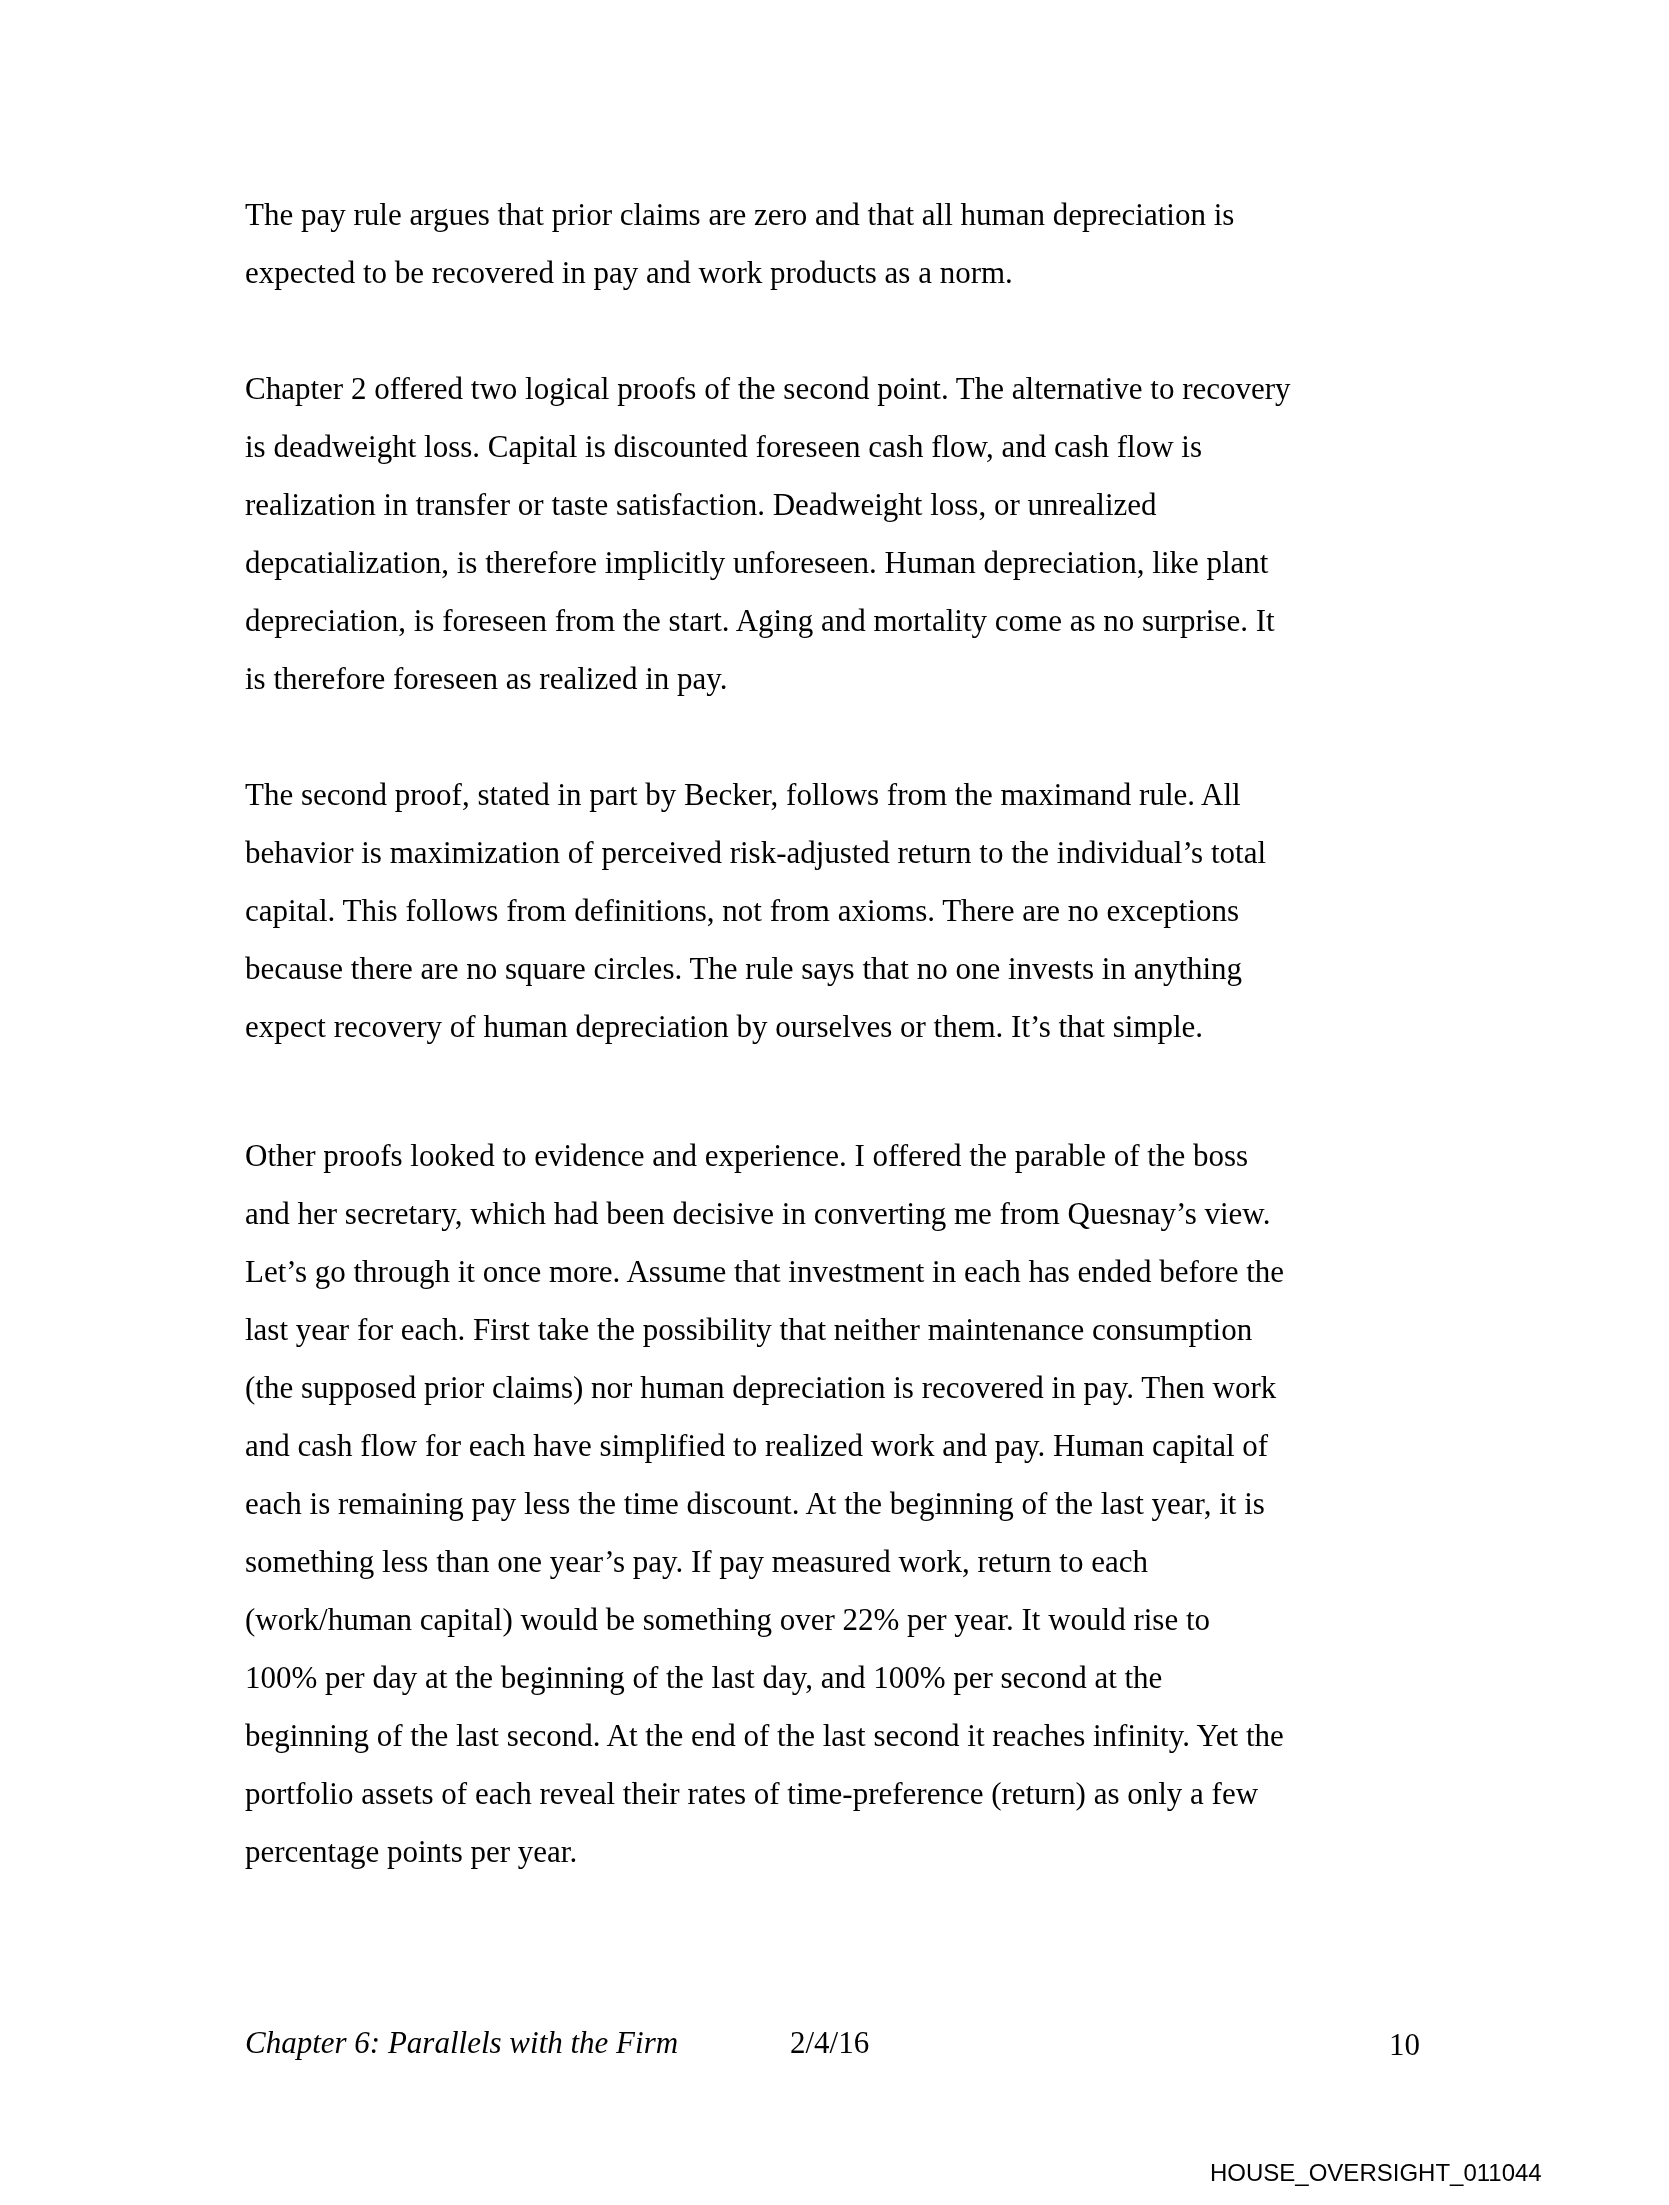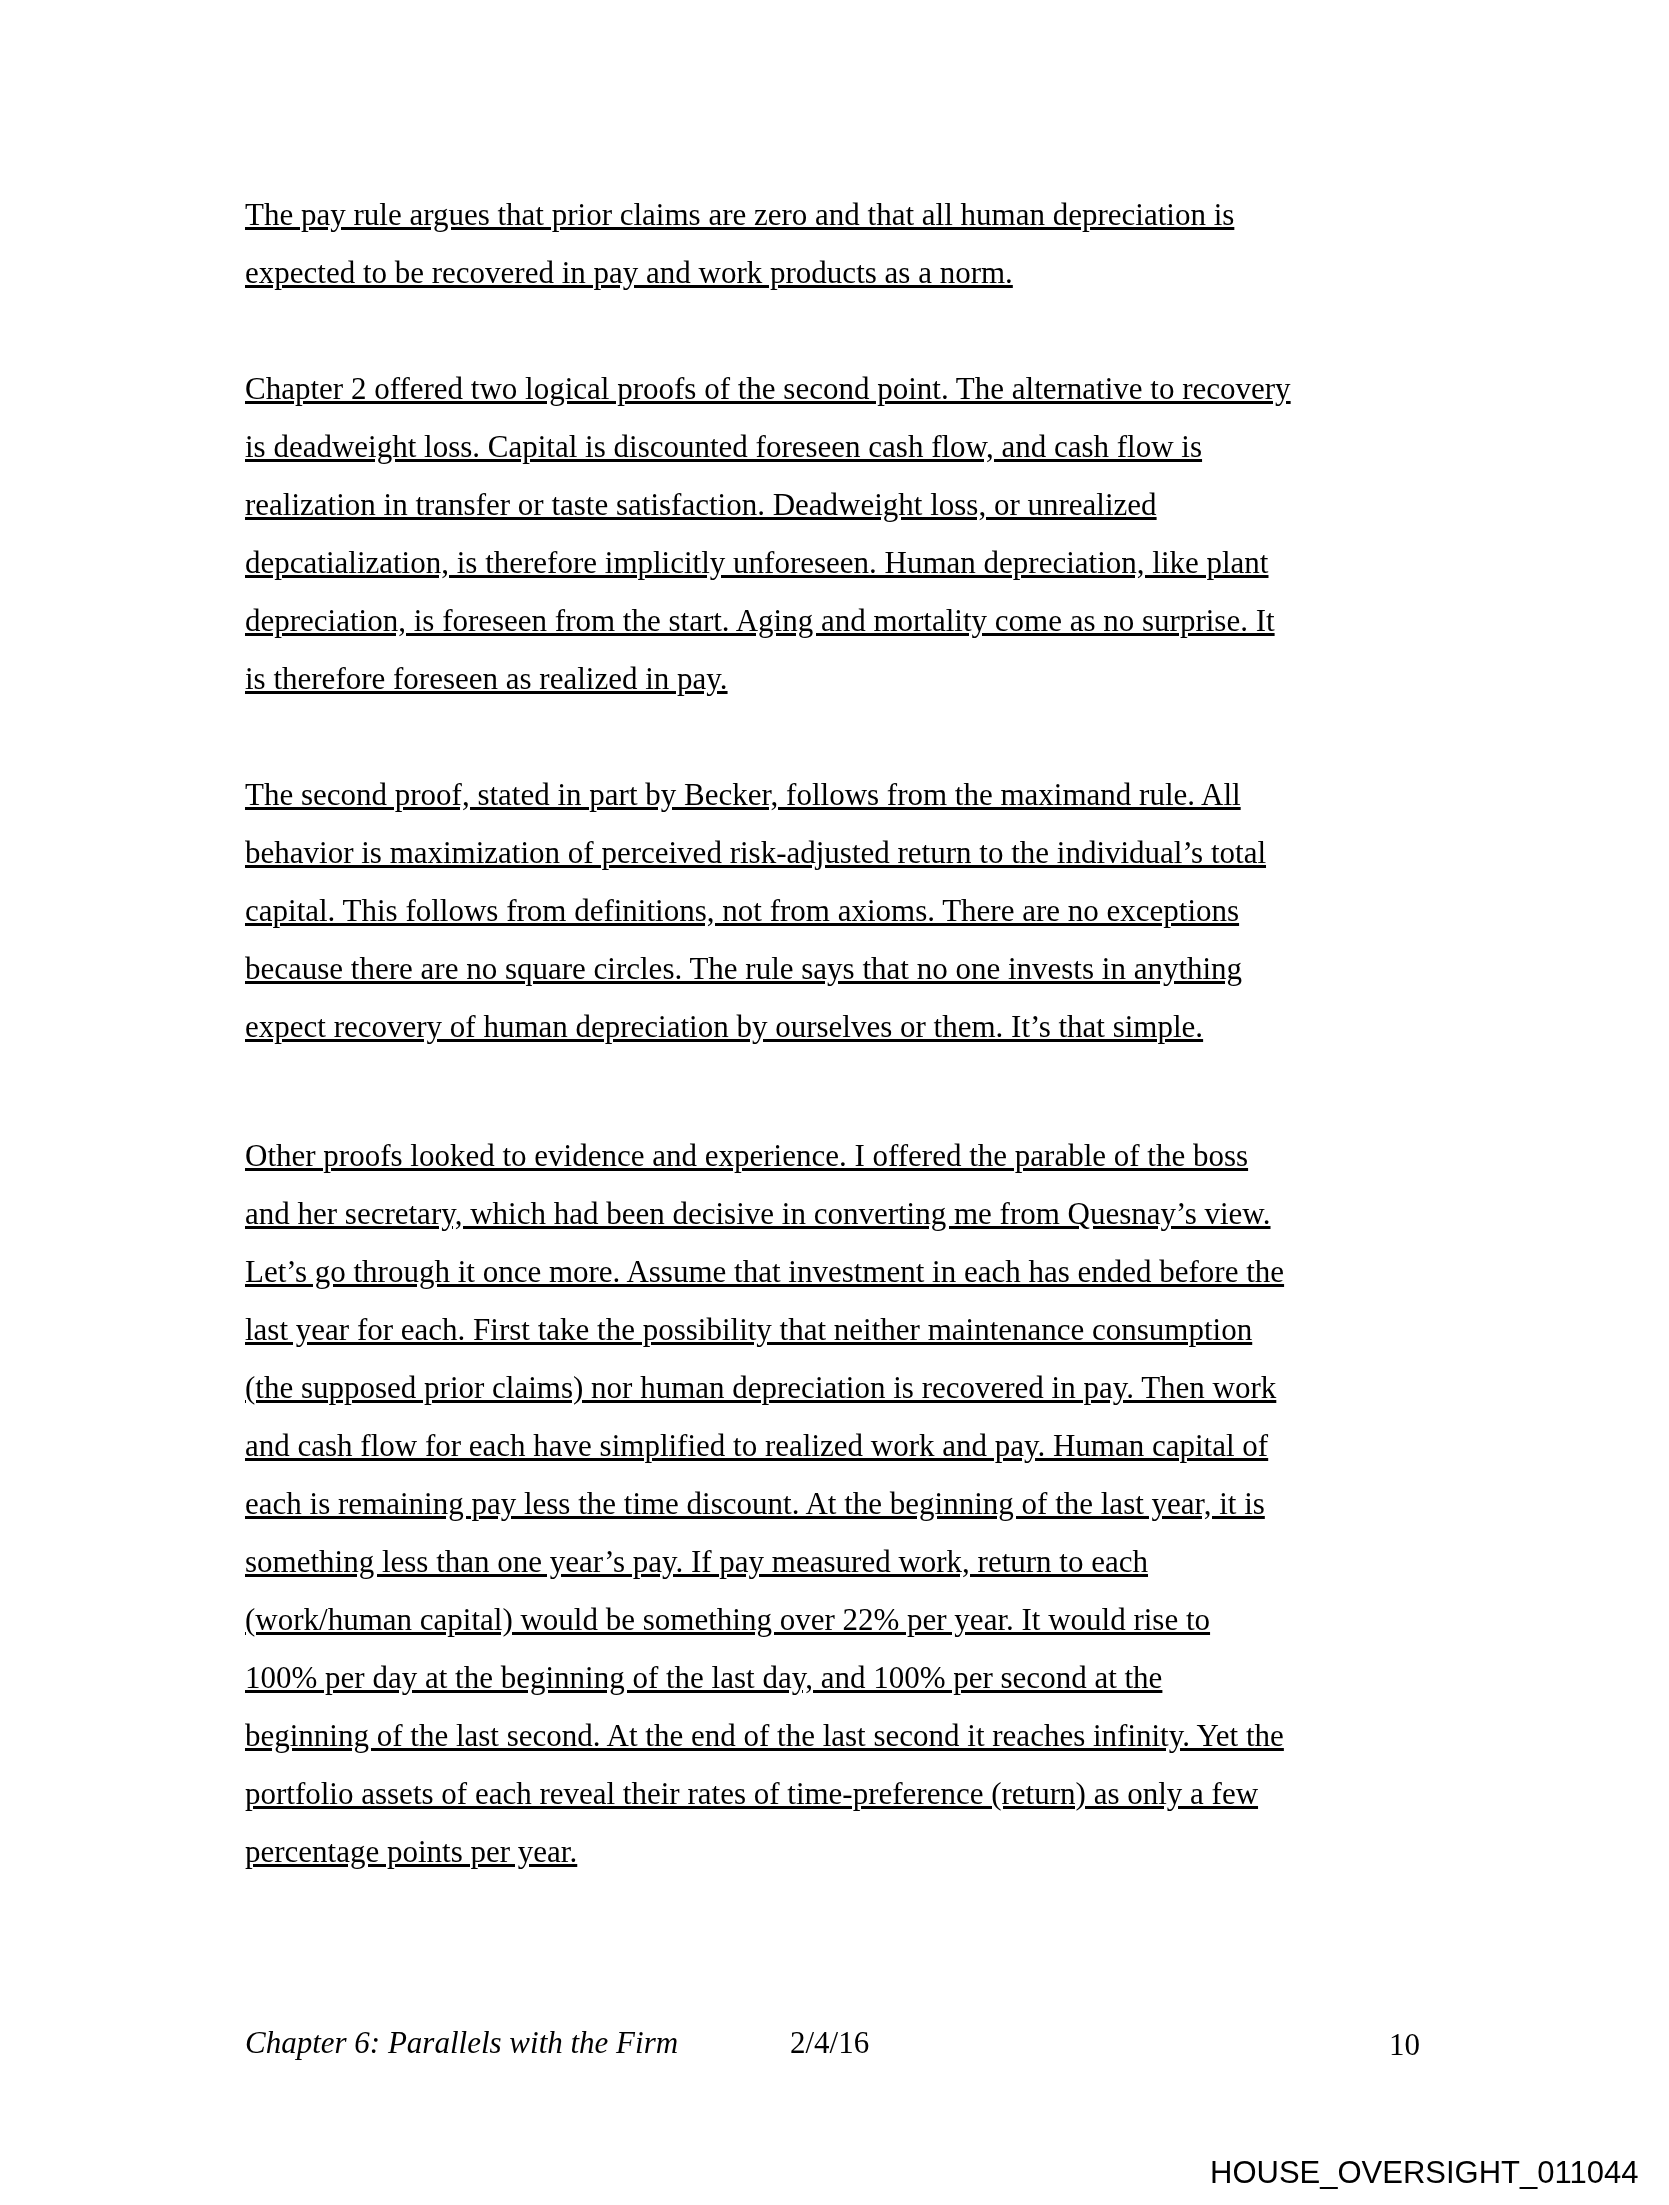--- a/index.html
+++ b/index.html
@@ -14,39 +14,39 @@
     overflow: hidden;
   }
   .body-text {
     position: absolute;
     left: 245px;
     top: 186px;
     width: 1218px;
     font-size: 31px;
     line-height: 58px;
   }
-  .paragraph { margin-bottom: 58px; text-decoration: underline; }
+  .paragraph { margin-bottom: 58px; }
   .paragraph:nth-of-type(3) { margin-bottom: 71px; }
   .paragraph:last-of-type { margin-bottom: 0; }
   .line { white-space: nowrap; }
   .footer-item {
     position: absolute;
     font-size: 31px;
     line-height: 31px;
     white-space: nowrap;
   }
   .footer-left { left: 245px; top: 2027px; font-style: italic; }
   .footer-date { left: 790px; top: 2027px; }
   .footer-page { left: 1389px; top: 2029px; }
   .watermark {
     position: absolute;
     left: 1210px;
     top: 2157px;
     font-family: "Liberation Sans", sans-serif;
-    font-size: 31px;
+    font-size: 24px;
     line-height: 31px;
     white-space: nowrap;
     color: #000000;
   }
 </style>
 </head>
 <body>
 
 <div class="page">
 

